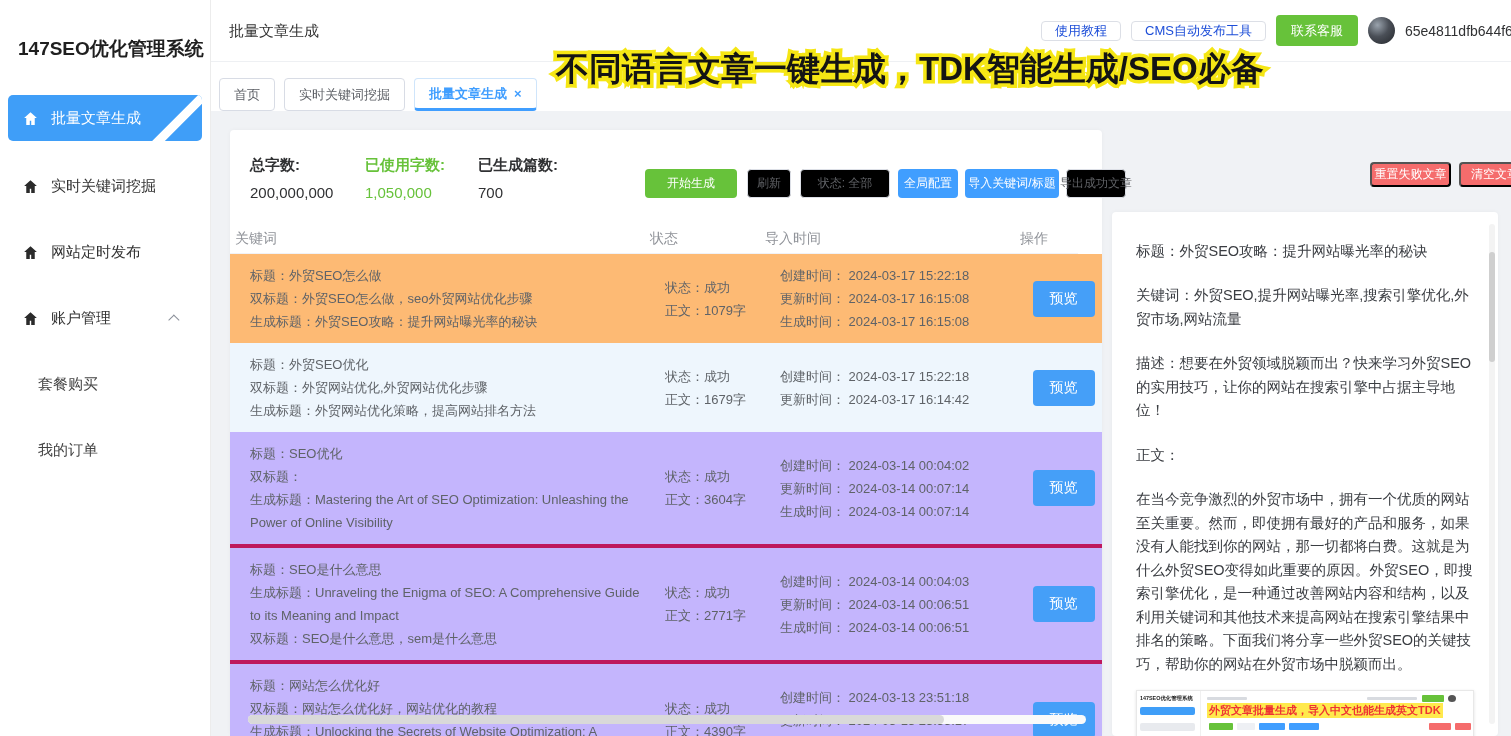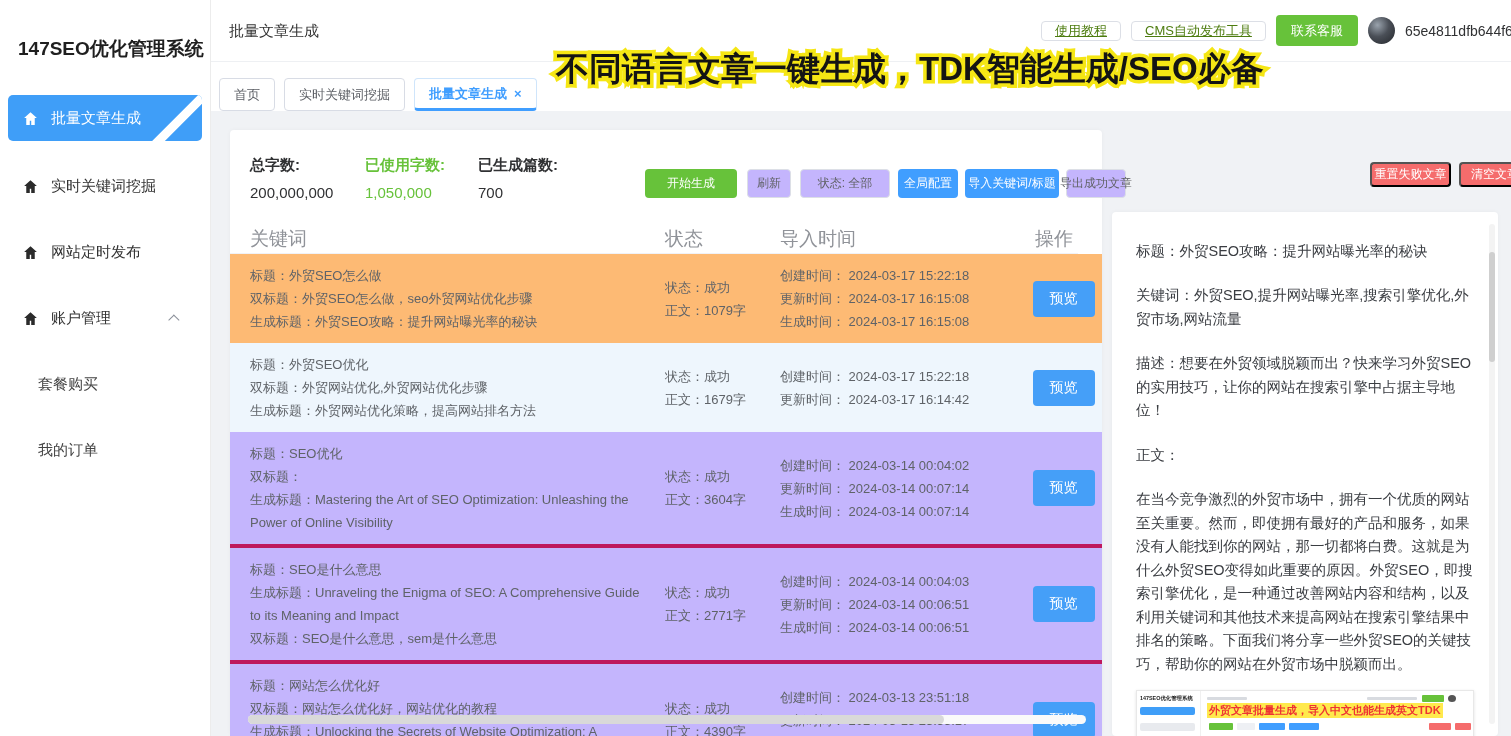--- a/index.html
+++ b/index.html
@@ -20,21 +20,21 @@
   .side-sub { position:absolute; left:38px; font-size:15px; color:#444; cursor:pointer; }
   .chev { position:absolute; right:22px; width:8px; height:8px; border-left:1.5px solid #8a8f99;
     border-top:1.5px solid #8a8f99; transform:rotate(45deg) translateY(3px); }
 
   
   .topbar { position:absolute; left:211px; top:0; width:1300px; height:62px; background:#fff;
     border-bottom:1px solid #eef0f3; z-index:4; }
   .breadcrumb { position:absolute; left:18px; top:22px; font-size:15px; color:#333; }
   .top-actions { position:absolute; right:0; top:15px; display:flex; align-items:center; gap:10px; width:470px; }
   .btn-plain { height:20px; padding:0 13px; background:#fff; border:1px solid #dcdfe6; border-radius:4px;
-    font-size:13px; color:#4d7c0f; display:flex; align-items:center; cursor:pointer; white-space:nowrap;text-decoration:underline; }
+    font-size:13px; color:#1d4ed8; display:flex; align-items:center; cursor:pointer; white-space:nowrap; }
   .btn-green-top { height:31px; padding:0 15px; background:#67c23a; border:none; border-radius:4px;
     font-size:13px; color:#fff; display:flex; align-items:center; cursor:pointer; white-space:nowrap; }
   .avatar { width:27px; height:27px; border-radius:50%; flex:0 0 auto;
     background:radial-gradient(circle at 35% 30%, #9aa3ad 0%, #4a4f57 45%, #23262b 100%); }
   .username { font-size:14px; color:#303133; white-space:nowrap; }
 
   
   .tabbar { position:absolute; left:211px; top:62px; width:1300px; height:49px; background:#fff; z-index:3;
     display:flex; align-items:flex-end; gap:9px; padding-left:8px; }
   .tab { height:33px; padding:0 14px; border:1px solid #d8dce5; border-radius:4px; background:#fff;
@@ -57,30 +57,30 @@
 
   .stat { position:absolute; top:26px; }
   .stat .s-label { font-size:15px; font-weight:bold; color:#303133; }
   .stat .s-value { font-size:15px; color:#303133; margin-top:9px; }
   .stat.green .s-label, .stat.green .s-value { color:#67c23a; }
 
   .tb-btn { position:absolute; top:39px; height:29px; border-radius:4px; font-size:12px;
     display:flex; align-items:center; justify-content:center; cursor:pointer; white-space:nowrap; padding:0 10px; }
   .tb-green { background:#67c23a; color:#fff; border:none; }
   .tb-blue  { background:#409eff; color:#fff; border:none; }
-  .tb-white { background:#c4b5fd; color:#606266; border:1px solid #dcdfe6; }
+  .tb-white { background:#000000; color:#606266; border:1px solid #dcdfe6; }
 
   .btn-red { position:absolute; top:162px; height:25px; border-radius:4px; background:#f56c6c; color:#fff;
     font-size:12px; display:flex; align-items:center; justify-content:center; cursor:pointer;
     white-space:nowrap; z-index:6; padding:0 9px; }
 
   
   .t-head { position:absolute; left:0; top:94px; width:848px; height:30px; display:grid;
-    grid-template-columns:415px 115px 245px 1fr; padding-left:20px; align-items:center;
-    font-size:19px; color:#909399; border-bottom:1px solid #f0f2f7; }
+    grid-template-columns:415px 115px 245px 1fr; padding-left:5px; align-items:center;
+    font-size:14px; color:#909399; border-bottom:1px solid #f0f2f7; }
   .t-body { position:absolute; left:0; top:124px; width:872px; }
   .trow { display:grid; grid-template-columns:415px 115px 245px 1fr; padding:10px 0 10px 20px;
     align-items:center; border-bottom:4px solid #be185d; background:#c4b5fd; }
   .trow.hl1 { background:#fdba74; border-bottom:none; }
   .trow.hl2 { background:#eef6fd; border-bottom:none; }
   .kw-line, .status-line, .time-line { font-size:13px; color:#5f6368; line-height:23px; }
   .c-kw { padding-right:16px; }
   .c-act { display:flex; justify-content:center; }
   .preview-btn { width:62px; height:36px; background:#459ff8; color:#fff; border:none; border-radius:4px;
     font-size:14px; cursor:pointer; }

